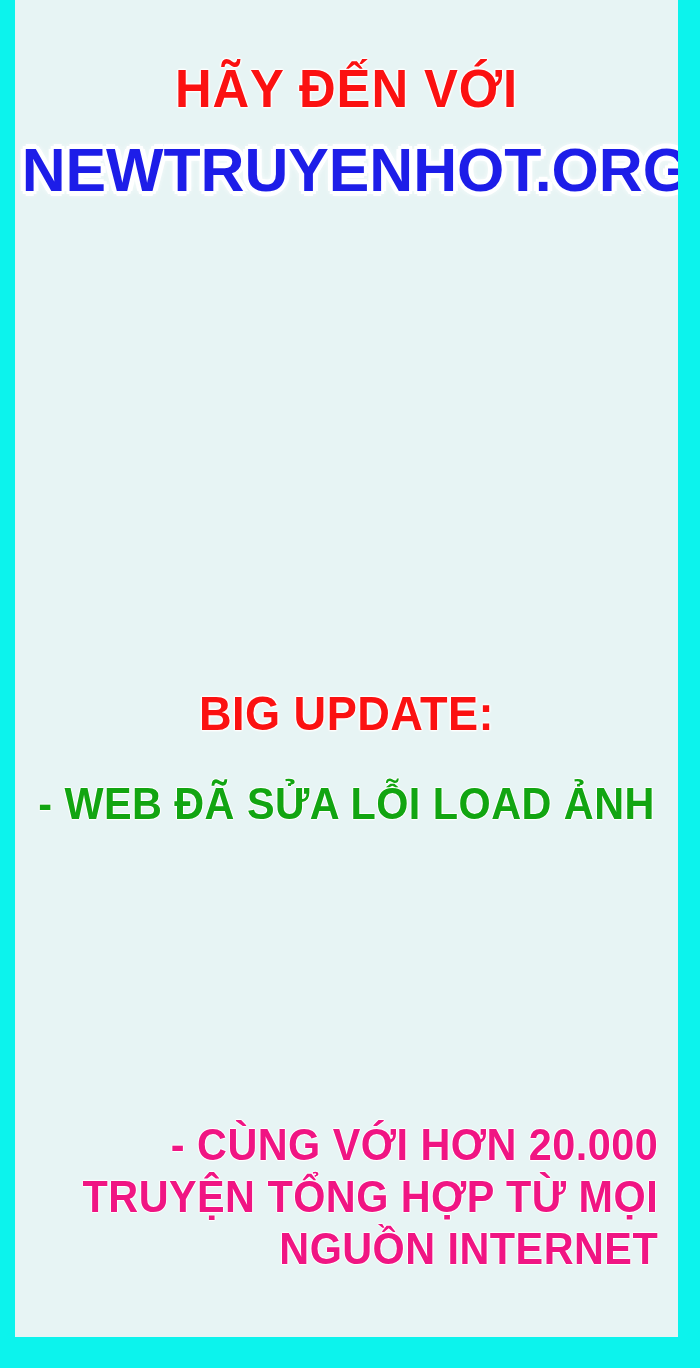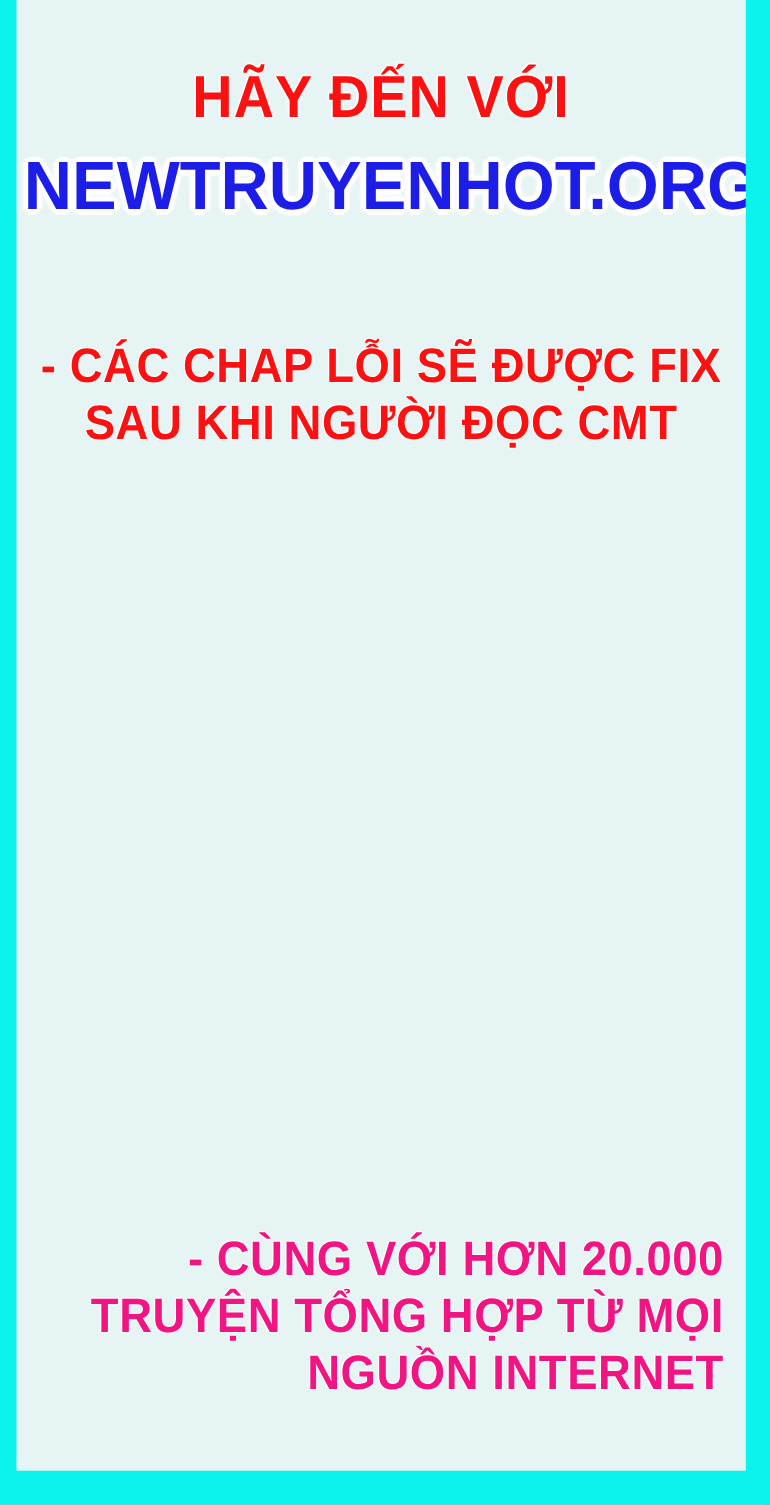--- a/index.html
+++ b/index.html
@@ -142,27 +142,29 @@
   <div class="canvas">
 
     <div class="block pos-headline">
       <div class="line headline-red">HÃY ĐẾN VỚI</div>
     </div>
 
     <div class="block pos-domain">
       <div class="line headline-domain">NEWTRUYENHOT.ORG</div>
     </div>
 
-    <div class="block pos-note-red">
-      <div class="line body-red">- CÁC CHAP LỖI SẼ ĐƯỢC FIX</div>
-      <div class="line body-red">SAU KHI NGƯỜI ĐỌC CMT</div>
+
+
+    <div class="block pos-big-update">
+      <div class="line big-update">BIG UPDATE:</div>
     </div>
 
-
-
+    <div class="block pos-note-green">
+      <div class="line body-green">- WEB ĐÃ SỬA LỖI LOAD ẢNH</div>
+    </div>
 
 
     <div class="block pos-note-pink">
       <div class="line body-pink">- CÙNG VỚI HƠN 20.000</div>
       <div class="line body-pink">TRUYỆN TỔNG HỢP TỪ MỌI</div>
       <div class="line body-pink">NGUỒN INTERNET</div>
     </div>
 
   </div>
 </div>

